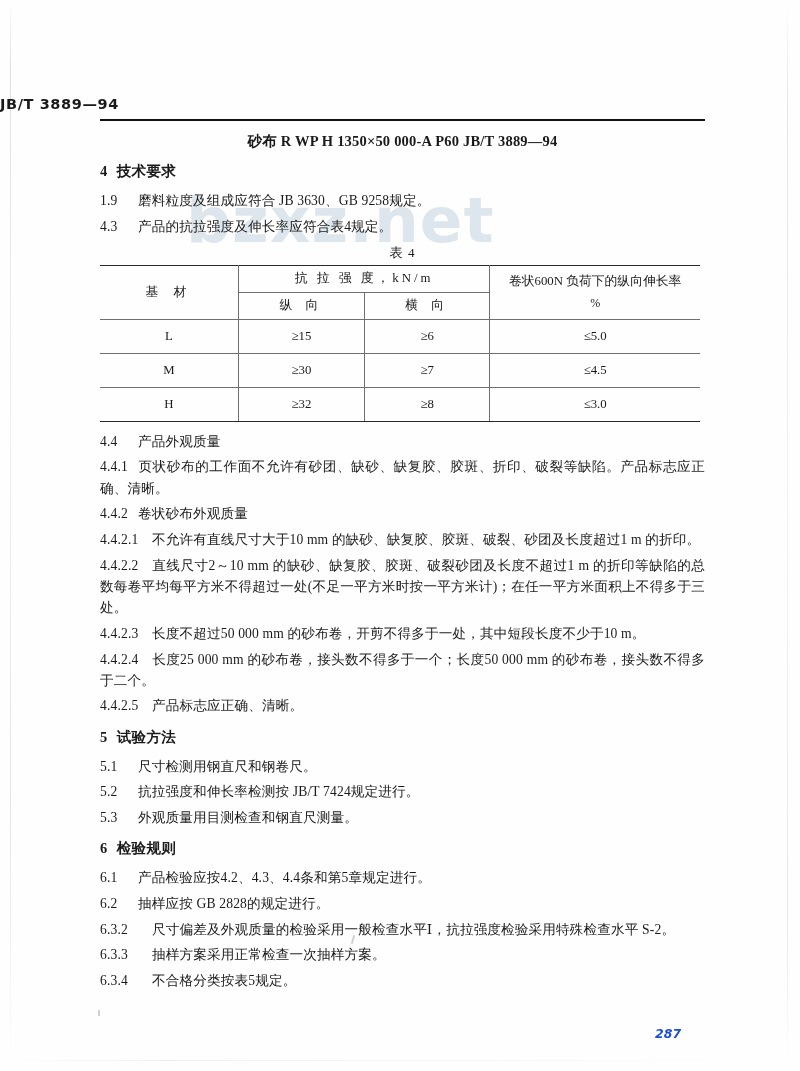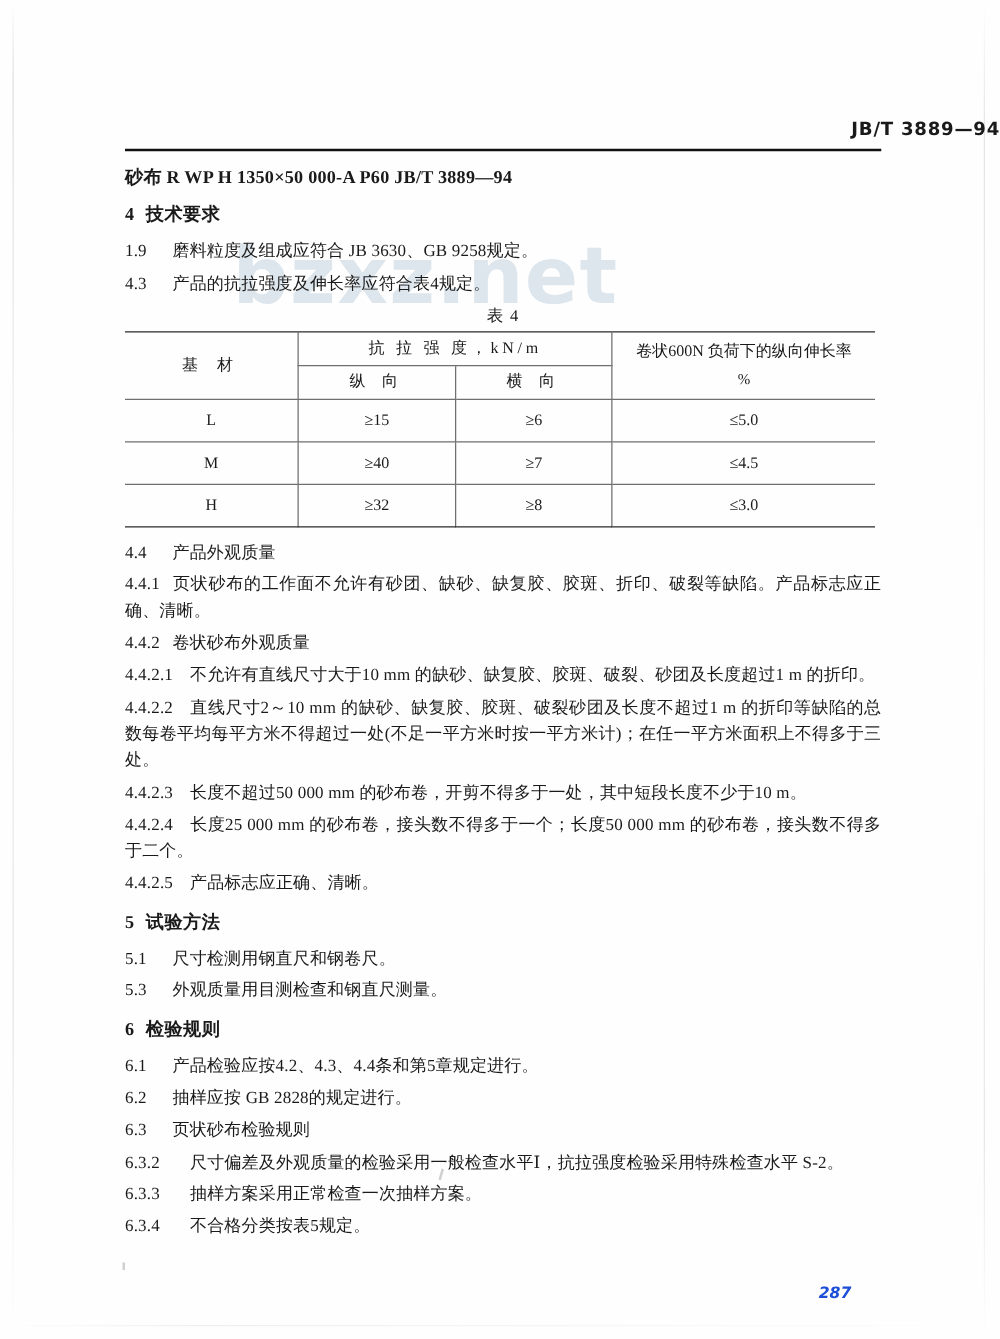--- a/index.html
+++ b/index.html
@@ -56,21 +56,21 @@
     white-space: nowrap;
     z-index: 5;
     margin-top: 48px;
   }
 
   
   #std-no {
     position: absolute;
     left: 0; right: 0;
     top: 96px;
-    text-align: right;
+    text-align: left;
     font-family: "DejaVu Sans", sans-serif;
     font-weight: bold;
     font-size: 14.5px;
     letter-spacing: 0.6px;
   }
   #header-rule {
     position: absolute;
     left: 100px;
     right: 95px;
     top: 119px;
@@ -81,21 +81,21 @@
   
   #content {
     position: absolute;
     left: 100px;
     top: 132px;
     width: 605px;
     z-index: 10;
   }
 
   .designation {
-    text-align: left;
+    text-align: center;
     font-size: 14.5px;
     font-weight: bold;
     margin-bottom: 11px;
     letter-spacing: 0.2px;
   }
 
   .clause-head {
     font-weight: bold;
     font-size: 14.5px;
     margin: 11px 0 9px 0;
@@ -224,21 +224,21 @@
         </tr>
 
         <tr>
           <td class="cell mat">L</td>
           <td class="cell">≥15</td>
           <td class="cell">≥6</td>
           <td class="cell">≤5.0</td>
         </tr>
         <tr>
           <td class="cell mat">M</td>
-          <td class="cell">≥40</td>
+          <td class="cell">≥30</td>
           <td class="cell">≥7</td>
           <td class="cell">≤4.5</td>
         </tr>
         <tr class="last-row">
           <td class="cell mat">H</td>
           <td class="cell">≥32</td>
           <td class="cell">≥8</td>
           <td class="cell">≤3.0</td>
         </tr>
       </tbody>
@@ -269,36 +269,36 @@
       <span class="num wide">4.4.2.5</span><span>产品标志应正确、清晰。</span>
     </p>
 
     <div class="clause-head">
       <span class="num">5</span><span>试验方法</span>
     </div>
     <p class="para">
       <span class="num">5.1</span><span>尺寸检测用钢直尺和钢卷尺。</span>
     </p>
     <p class="para">
+      <span class="num">5.2</span><span>抗拉强度和伸长率检测按 JB/T 7424规定进行。</span>
+    </p>
+    <p class="para">
       <span class="num">5.3</span><span>外观质量用目测检查和钢直尺测量。</span>
     </p>
 
     <div class="clause-head">
       <span class="num">6</span><span>检验规则</span>
     </div>
     <p class="para">
       <span class="num">6.1</span><span>产品检验应按4.2、4.3、4.4条和第5章规定进行。</span>
     </p>
     <p class="para">
       <span class="num">6.2</span><span>抽样应按 GB 2828的规定进行。</span>
     </p>
     <p class="para">
-      <span class="num">6.3</span><span>页状砂布检验规则</span>
-    </p>
-    <p class="para">
       <span class="num wide">6.3.2</span><span>尺寸偏差及外观质量的检验采用一般检查水平Ⅰ，抗拉强度检验采用特殊检查水平 S-2。</span>
     </p>
     <p class="para">
       <span class="num wide">6.3.3</span><span>抽样方案采用正常检查一次抽样方案。</span>
     </p>
     <p class="para">
       <span class="num wide">6.3.4</span><span>不合格分类按表5规定。</span>
     </p>
 
   </div>

